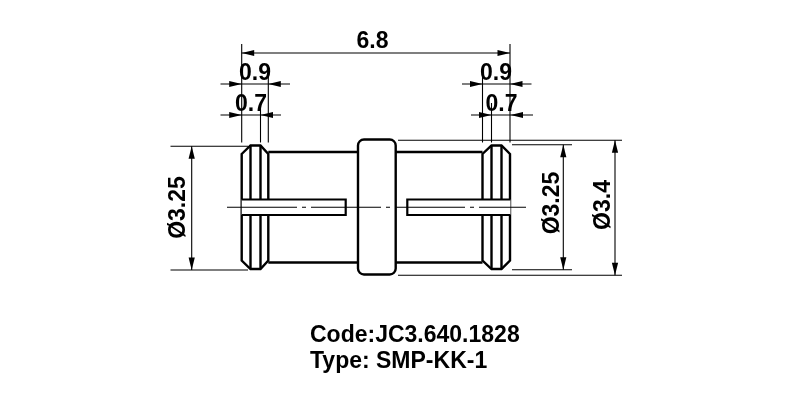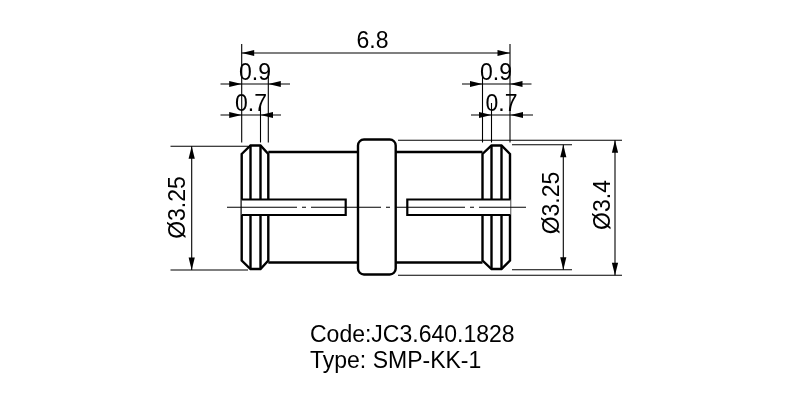--- a/index.html
+++ b/index.html
@@ -6,20 +6,21 @@
     margin: 0;
     padding: 0;
     background: #ffffff;
   }
   .stage {
     position: relative;
     width: 768px;
     height: 400px;
     background: #ffffff;
     overflow: hidden;
+    font-weight: bold;
   }
   svg { display: block; }
   .outline {
     stroke: #000000;
     stroke-width: 2.4;
     fill: none;
     stroke-linejoin: miter;
     stroke-linecap: butt;
   }
   .slot {

